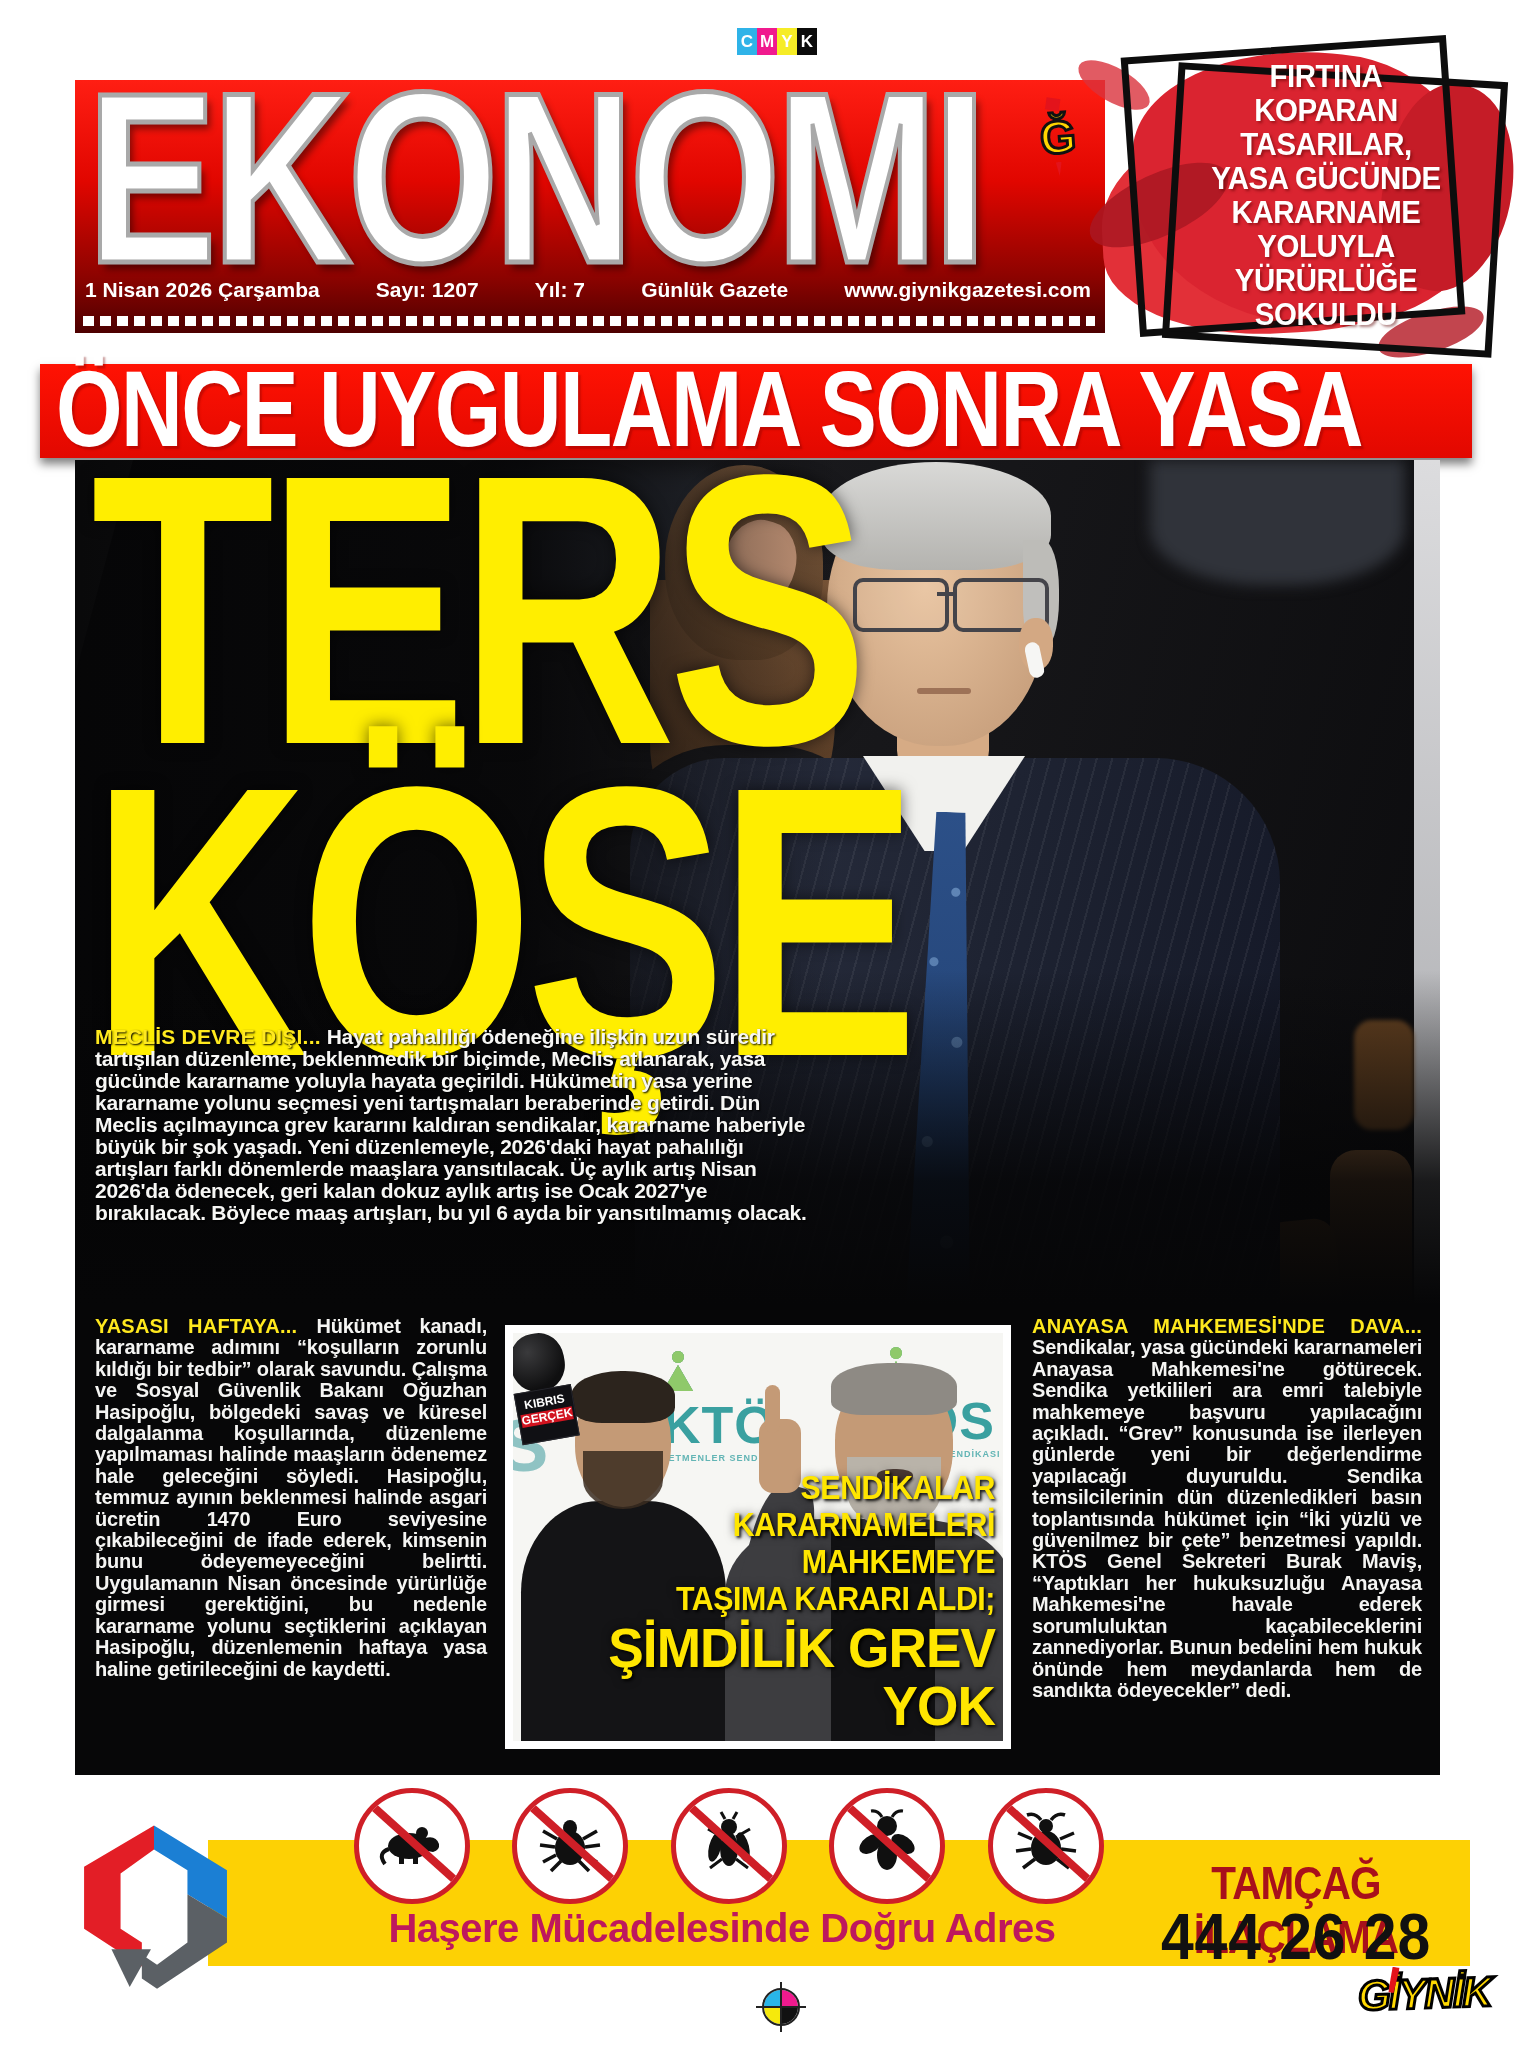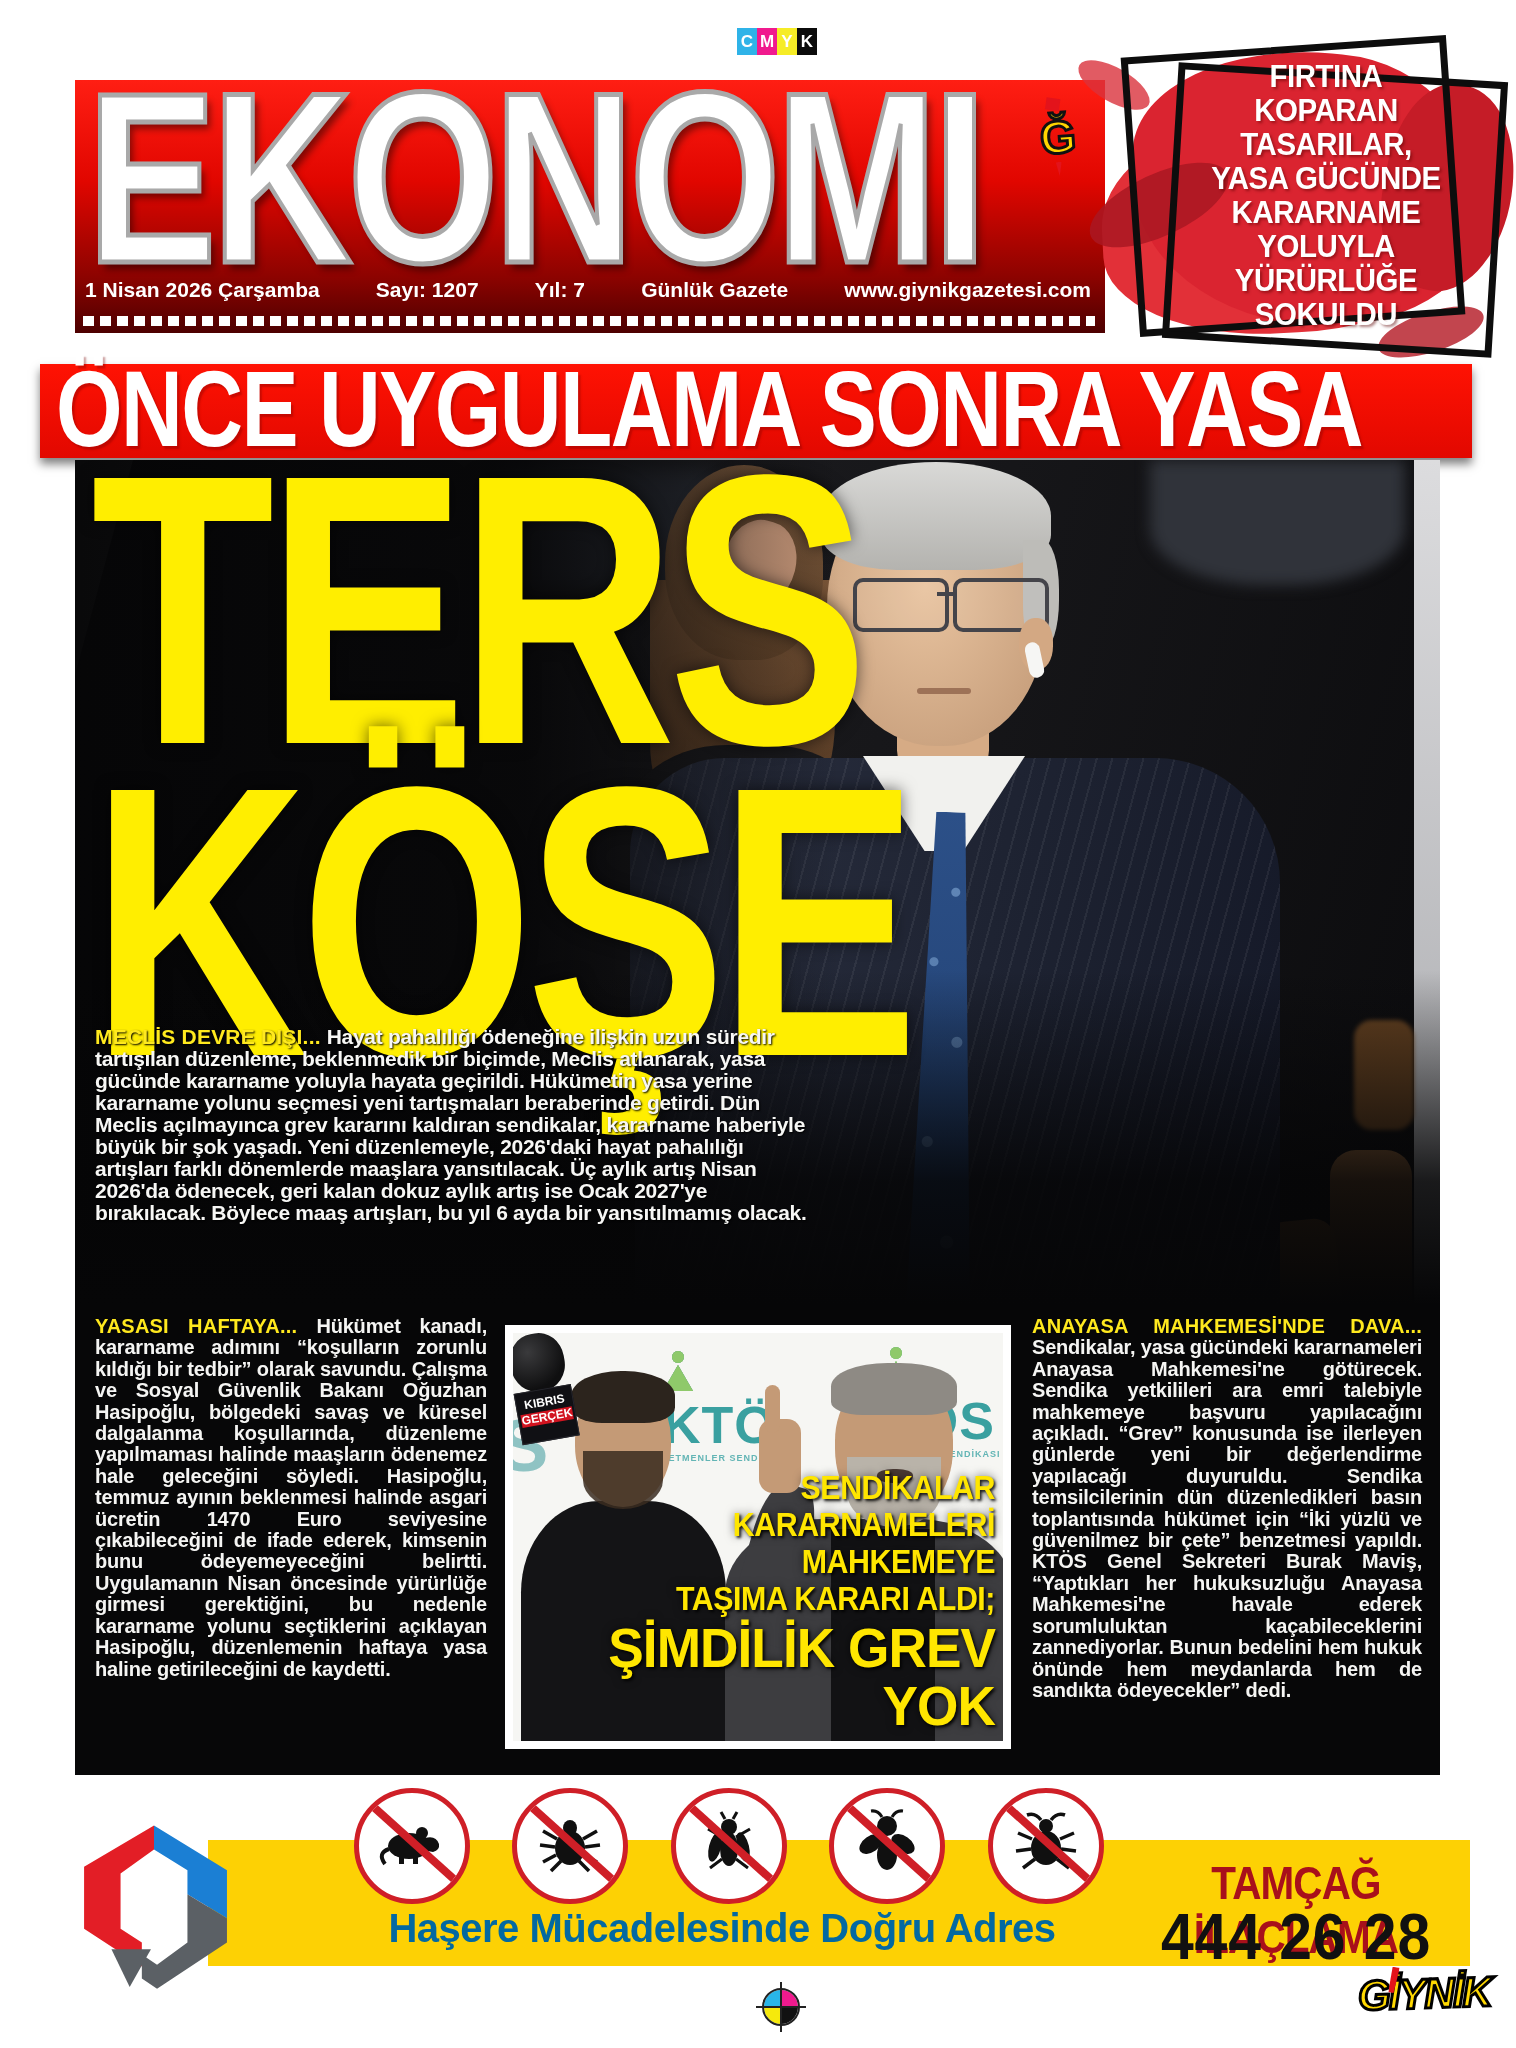--- a/index.html
+++ b/index.html
@@ -157,21 +157,21 @@
   .adband{left:208px;top:1840px;width:1262px;height:126px;background:#fdd104;}
   .hexlogo{left:78px;top:1822px;width:152px;height:172px;}
   .hexlogo div{position:absolute;inset:0;}
   .hex-blue{background:#1b7fd4;clip-path:polygon(50% 2%,98% 28%,98% 56%,72% 42%,72% 28%,50% 16%);}
   .hex-red{background:#e31e26;clip-path:polygon(50% 2%,50% 16%,28% 30%,28% 62%,42% 70%,42% 84%,4% 62%,4% 26%);}
   .hex-gray{background:#5b6065;clip-path:polygon(98% 56%,98% 70%,52% 97%,42% 91%,42% 77%,52% 83%,72% 70%,72% 42%);}
   .hex-gray2{background:#5b6065;clip-path:polygon(34% 96%,22% 74%,48% 74%);}
   .pest{position:absolute;width:106px;height:106px;background:#ffffff;border:5px solid #cf1f27;border-radius:50%;overflow:hidden;}
   .pest svg{position:absolute;left:18px;top:14px;}
   .pest .slash{position:absolute;left:-18px;top:49px;width:152px;height:8px;background:#cf1f27;transform:rotate(42deg);}
-  .slogan{left:292px;top:1906px;width:860px;text-align:center;color:#0369a1;font-size:40px;font-weight:800;letter-spacing:-.5px;}
+  .slogan{left:292px;top:1906px;width:860px;text-align:center;color:#be185d;font-size:40px;font-weight:800;letter-spacing:-.5px;}
   .company{left:1118px;top:1856px;width:356px;text-align:center;color:#a8101b;font-size:46px;font-weight:900;
     transform:scaleX(.88);letter-spacing:-1px;}
   .phone{left:1118px;top:1900px;width:356px;text-align:center;color:#111;font-size:64px;font-weight:900;
     transform:scaleX(.92);letter-spacing:1px;}
   .giynik{left:1358px;top:1970px;font-size:42px;font-weight:900;font-style:italic;color:#ffd800;
     -webkit-text-stroke:3px #000;letter-spacing:-2px;transform:rotate(-2deg);}
   .giynik:before{content:"";position:absolute;left:32px;top:-4px;width:9px;height:26px;background:#e3131b;
     clip-path:polygon(20% 0,100% 0,60% 100%,0 100%);transform:rotate(8deg);}
 </style>
 </head>

